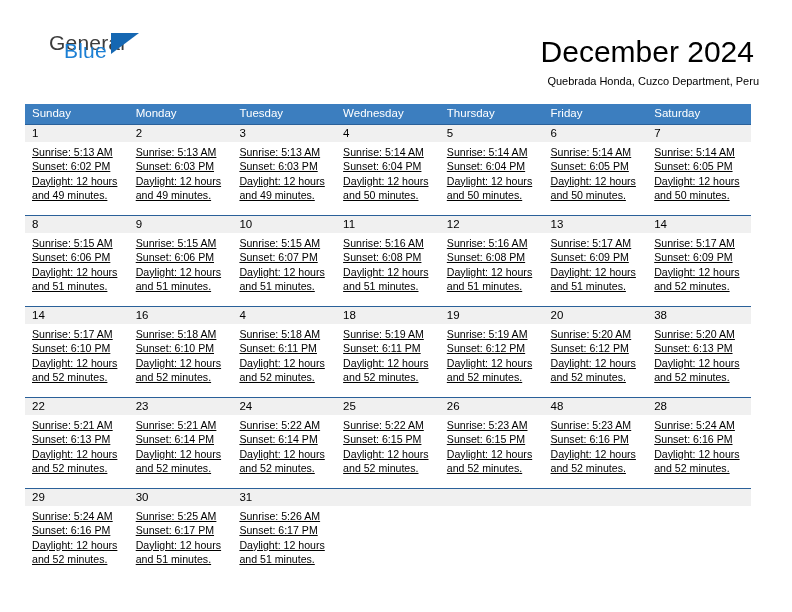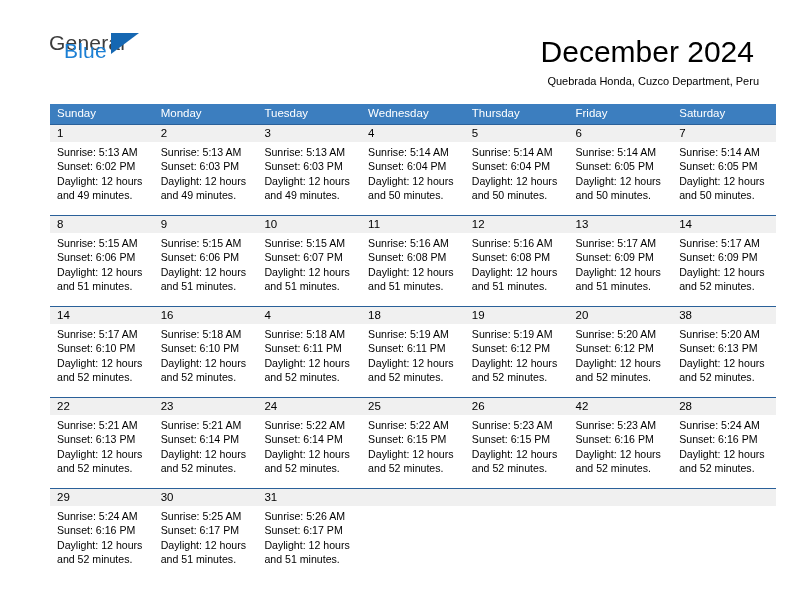--- a/index.html
+++ b/index.html
@@ -66,21 +66,21 @@
     font-size: 11px;
     color: #000;
     margin: 6px 0 0 0;
     line-height: 1.1;
     white-space: nowrap;
   }
 
   
   .calendar {
     position: absolute;
-    left: 50px; top: 104px;
+    left: 25px; top: 104px;
     width: 726px;
     border-collapse: collapse;
     table-layout: fixed;
   }
   .calendar col { width: 103.71px; }
 
   .calendar thead th {
     background: #3c7ebf;
     color: #ffffff;
     font-size: 11.5px;
@@ -105,20 +105,21 @@
     padding: 2px 0 0 7px;
     font-size: 11.5px;
     color: #000;
     line-height: 1.1;
   }
   .day-info {
     padding: 3px 6px 0 7px;
     font-size: 10.6px;
     line-height: 14.6px;
     color: #000;
+    text-decoration: underline;
   }
   .day-info div { white-space: nowrap; }
   .empty-band { background: #f0f0f0; height: 17px; }
 </style>
 </head>
 <body>
 
 <div class="page">
 
   <div class="header">
@@ -393,21 +394,21 @@
           <td class="day-cell">
             <div class="daynum-band">26</div>
             <div class="day-info">
               <div>Sunrise: 5:23 AM</div>
               <div>Sunset: 6:15 PM</div>
               <div>Daylight: 12 hours</div>
               <div>and 52 minutes.</div>
             </div>
           </td>
           <td class="day-cell">
-            <div class="daynum-band">42</div>
+            <div class="daynum-band">48</div>
             <div class="day-info">
               <div>Sunrise: 5:23 AM</div>
               <div>Sunset: 6:16 PM</div>
               <div>Daylight: 12 hours</div>
               <div>and 52 minutes.</div>
             </div>
           </td>
           <td class="day-cell">
             <div class="daynum-band">28</div>
             <div class="day-info">

